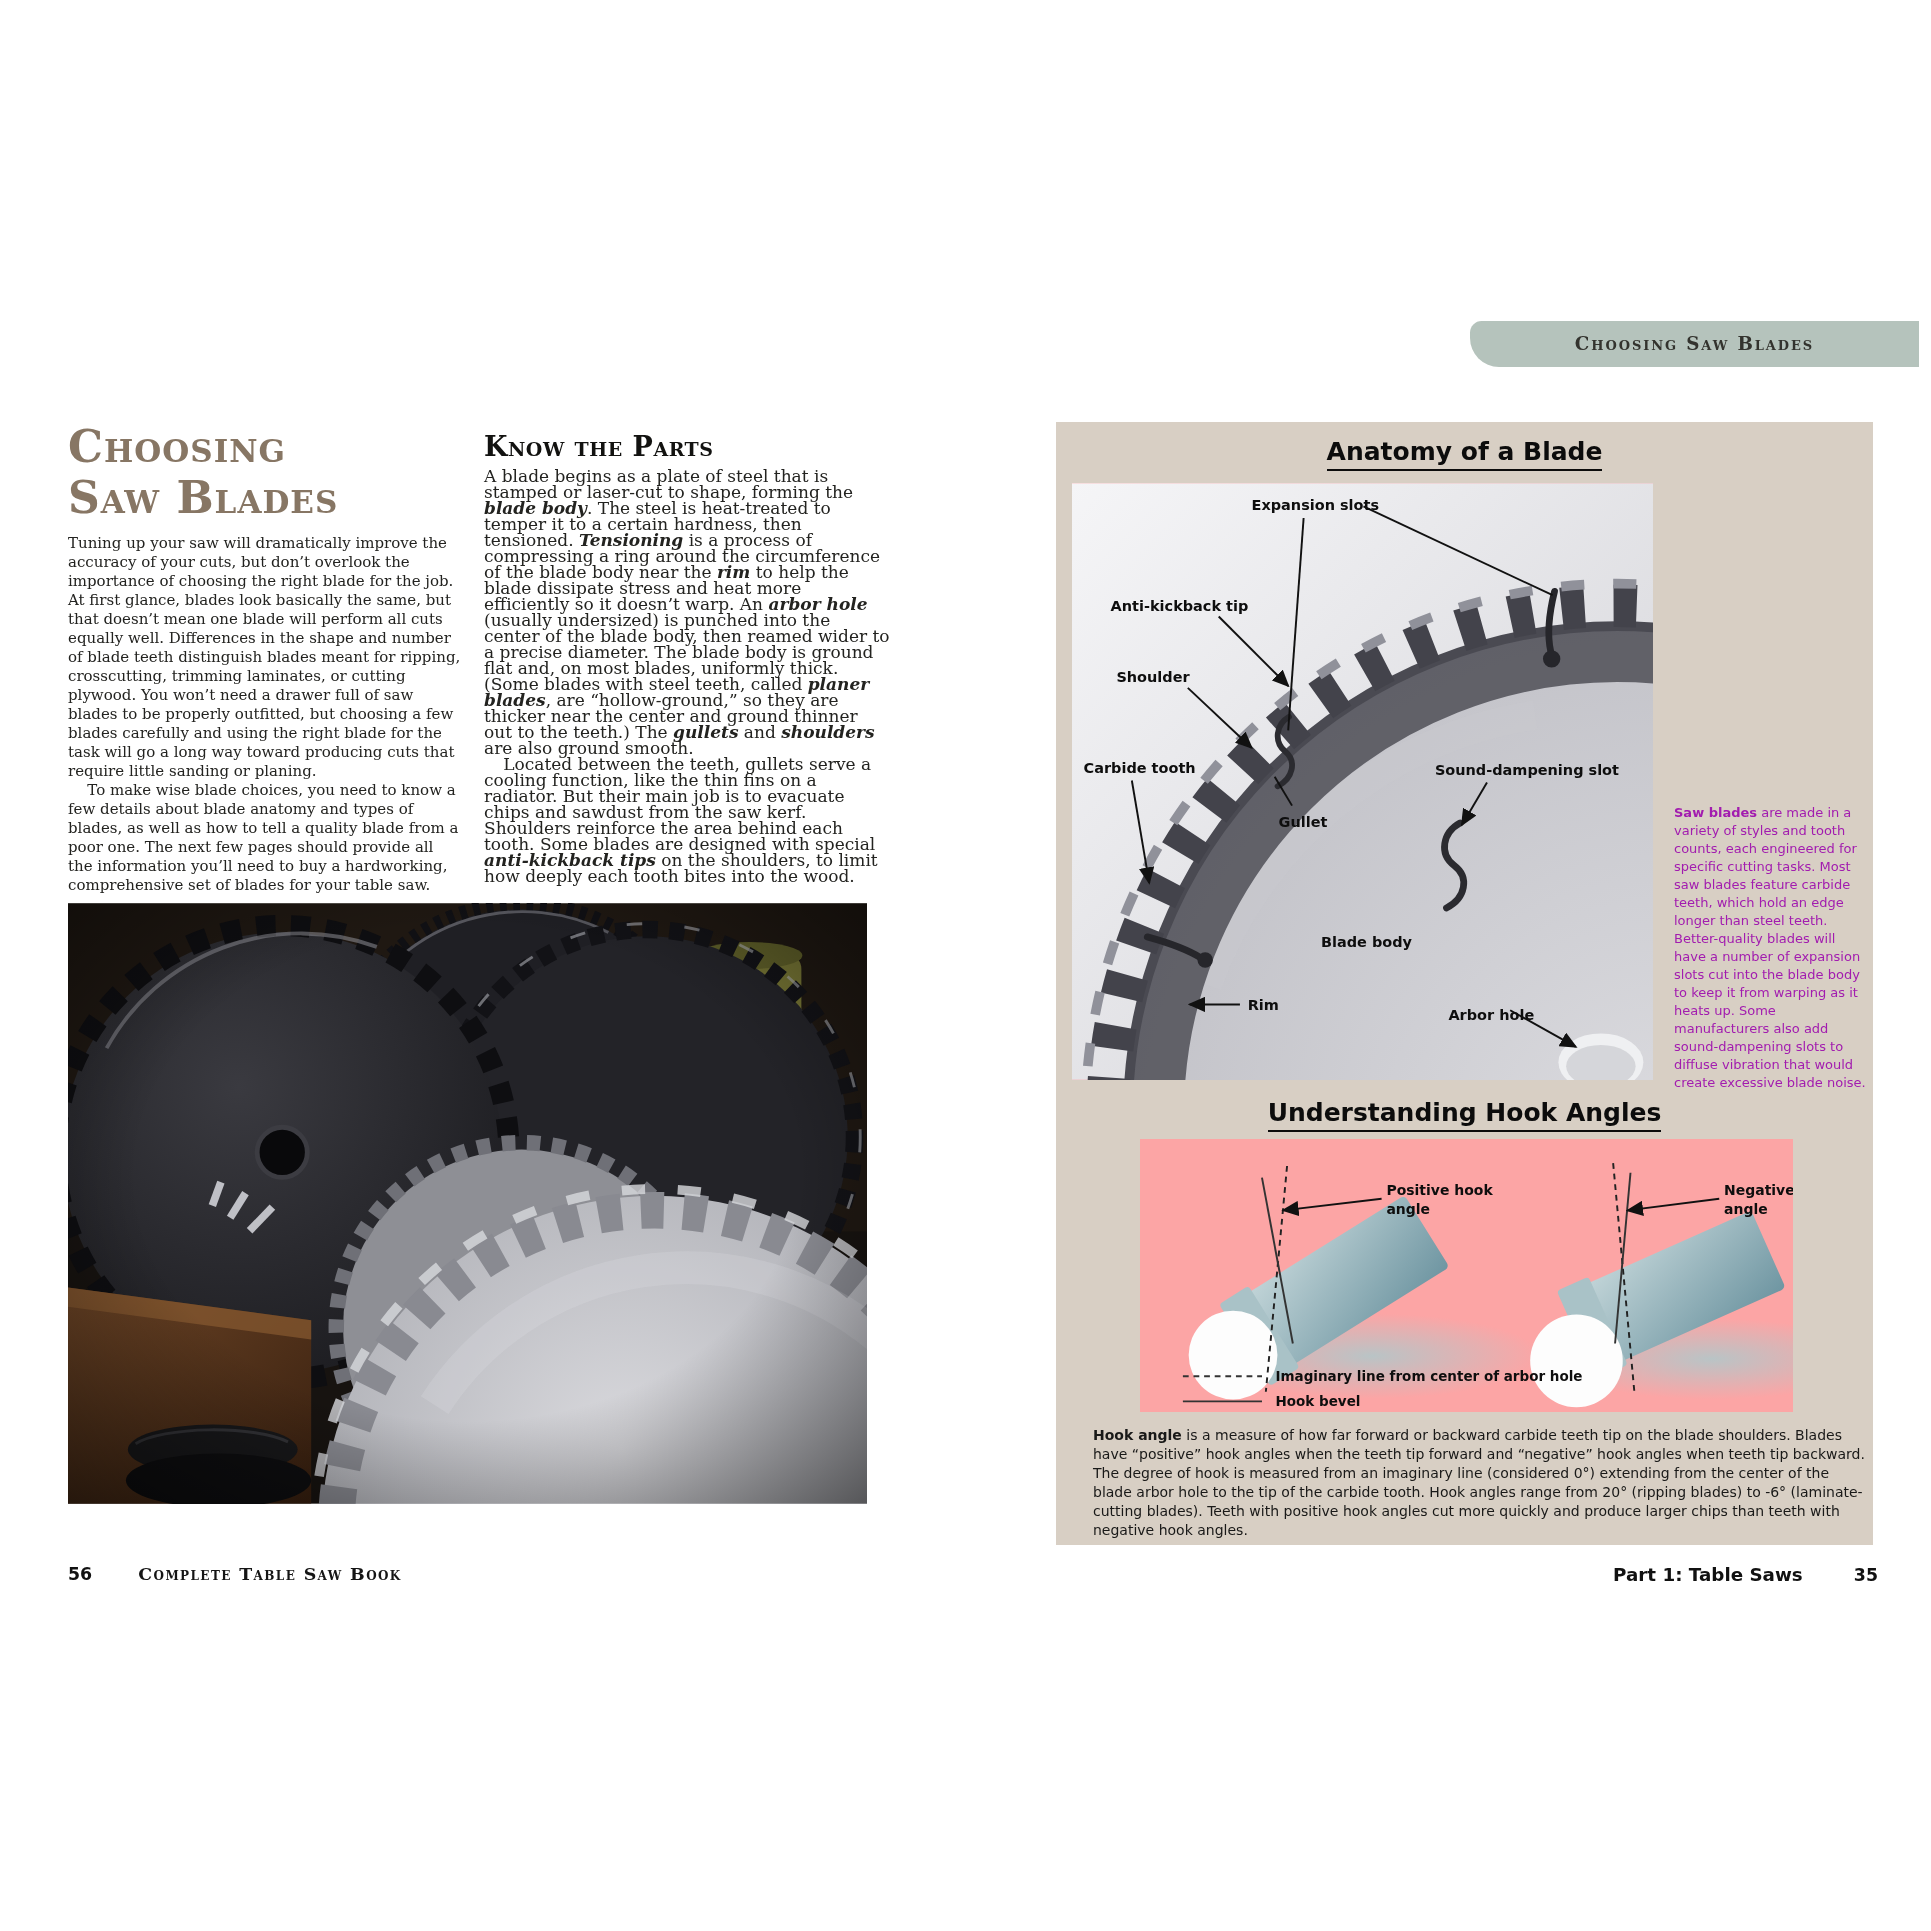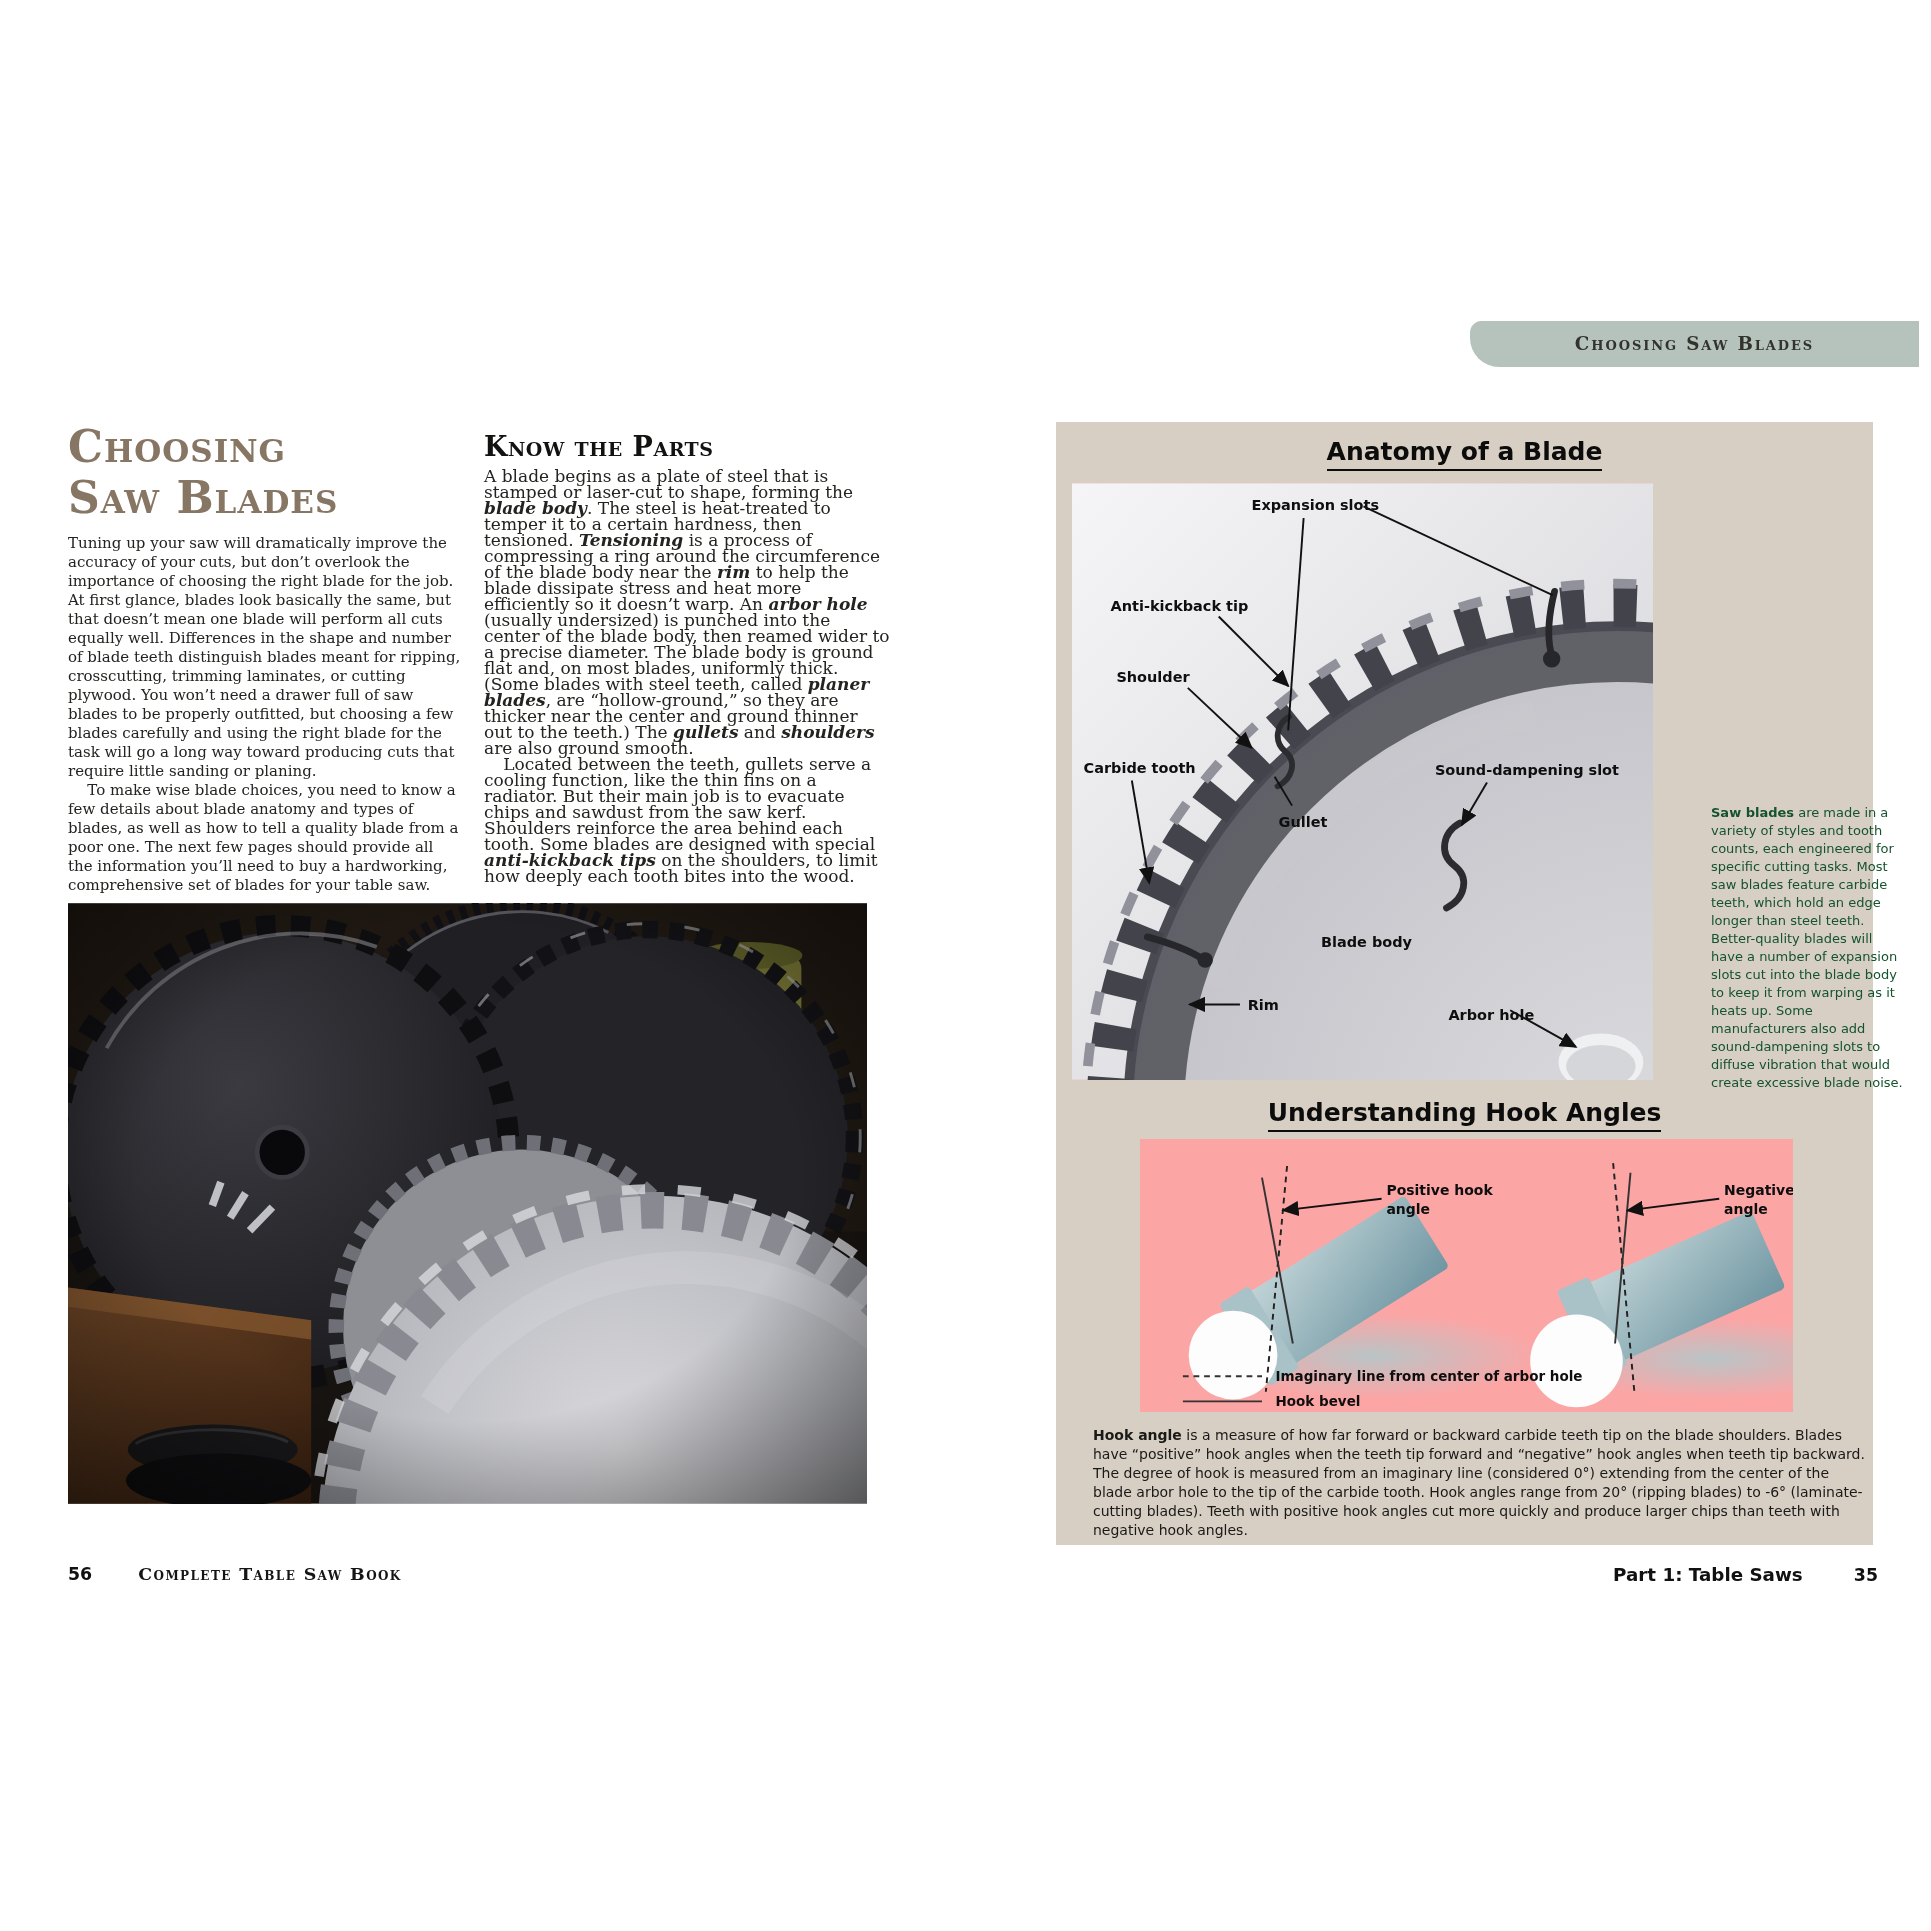--- a/index.html
+++ b/index.html
@@ -10,21 +10,21 @@
   .body-serif p{margin:0;}
   .body-serif p.indent{text-indent:19.3px;}
   .col-head{font-family:"DejaVu Serif",serif;font-weight:bold;font-size:27px;line-height:31px;font-variant:small-caps;letter-spacing:0.5px;color:#121210;margin:0 0 5.8px 0;}
   .mid-serif{font-size:17px;line-height:16px;}
   .header-bar{background:#b5c3bc;border-radius:11.6px 0 0 29px;}
   .header-bar-text{font-family:"DejaVu Serif",serif;font-weight:bold;font-size:18.3px;line-height:46px;font-variant:small-caps;letter-spacing:1.9px;color:#33332e;text-align:center;}
   .panel{background:#d8cfc4;}
   .panel-head-wrap{text-align:center;}
   .panel-head{display:inline-block;font-family:"DejaVu Sans",sans-serif;font-weight:bold;font-size:25px;color:#0c0c0c;border-bottom:2.9px solid #0c0c0c;padding-bottom:2.9px;}
   .white-box{background:#fca5a5;}
-  .sidebar{font-family:"DejaVu Sans",sans-serif;font-size:13px;line-height:18px;color:#14532d;margin-left:37px;}
+  .sidebar{font-family:"DejaVu Sans",sans-serif;font-size:13px;line-height:18px;color:#a21caf;}
   .caption{font-family:"DejaVu Sans",sans-serif;font-size:14px;line-height:19px;color:#191918;}
   .seg-b{font-weight:bold;}
   .seg-bi{font-weight:bold;font-style:italic;}
   .footer-num{font-family:"DejaVu Sans",sans-serif;font-weight:bold;font-size:17.4px;color:#111;}
   .footer-book{font-family:"DejaVu Serif",serif;font-weight:bold;font-size:17.4px;font-variant:small-caps;letter-spacing:1.4px;color:#151515;}
   .footer-part{font-family:"DejaVu Sans",sans-serif;font-weight:bold;font-size:18.3px;color:#111;}
   svg text{font-family:"DejaVu Sans",sans-serif;font-weight:bold;fill:#0e0e0e;}
   .diag-label{font-size:15px;}
   .hook-label{font-size:14.5px;}
   .legend-label{font-size:14px;}

